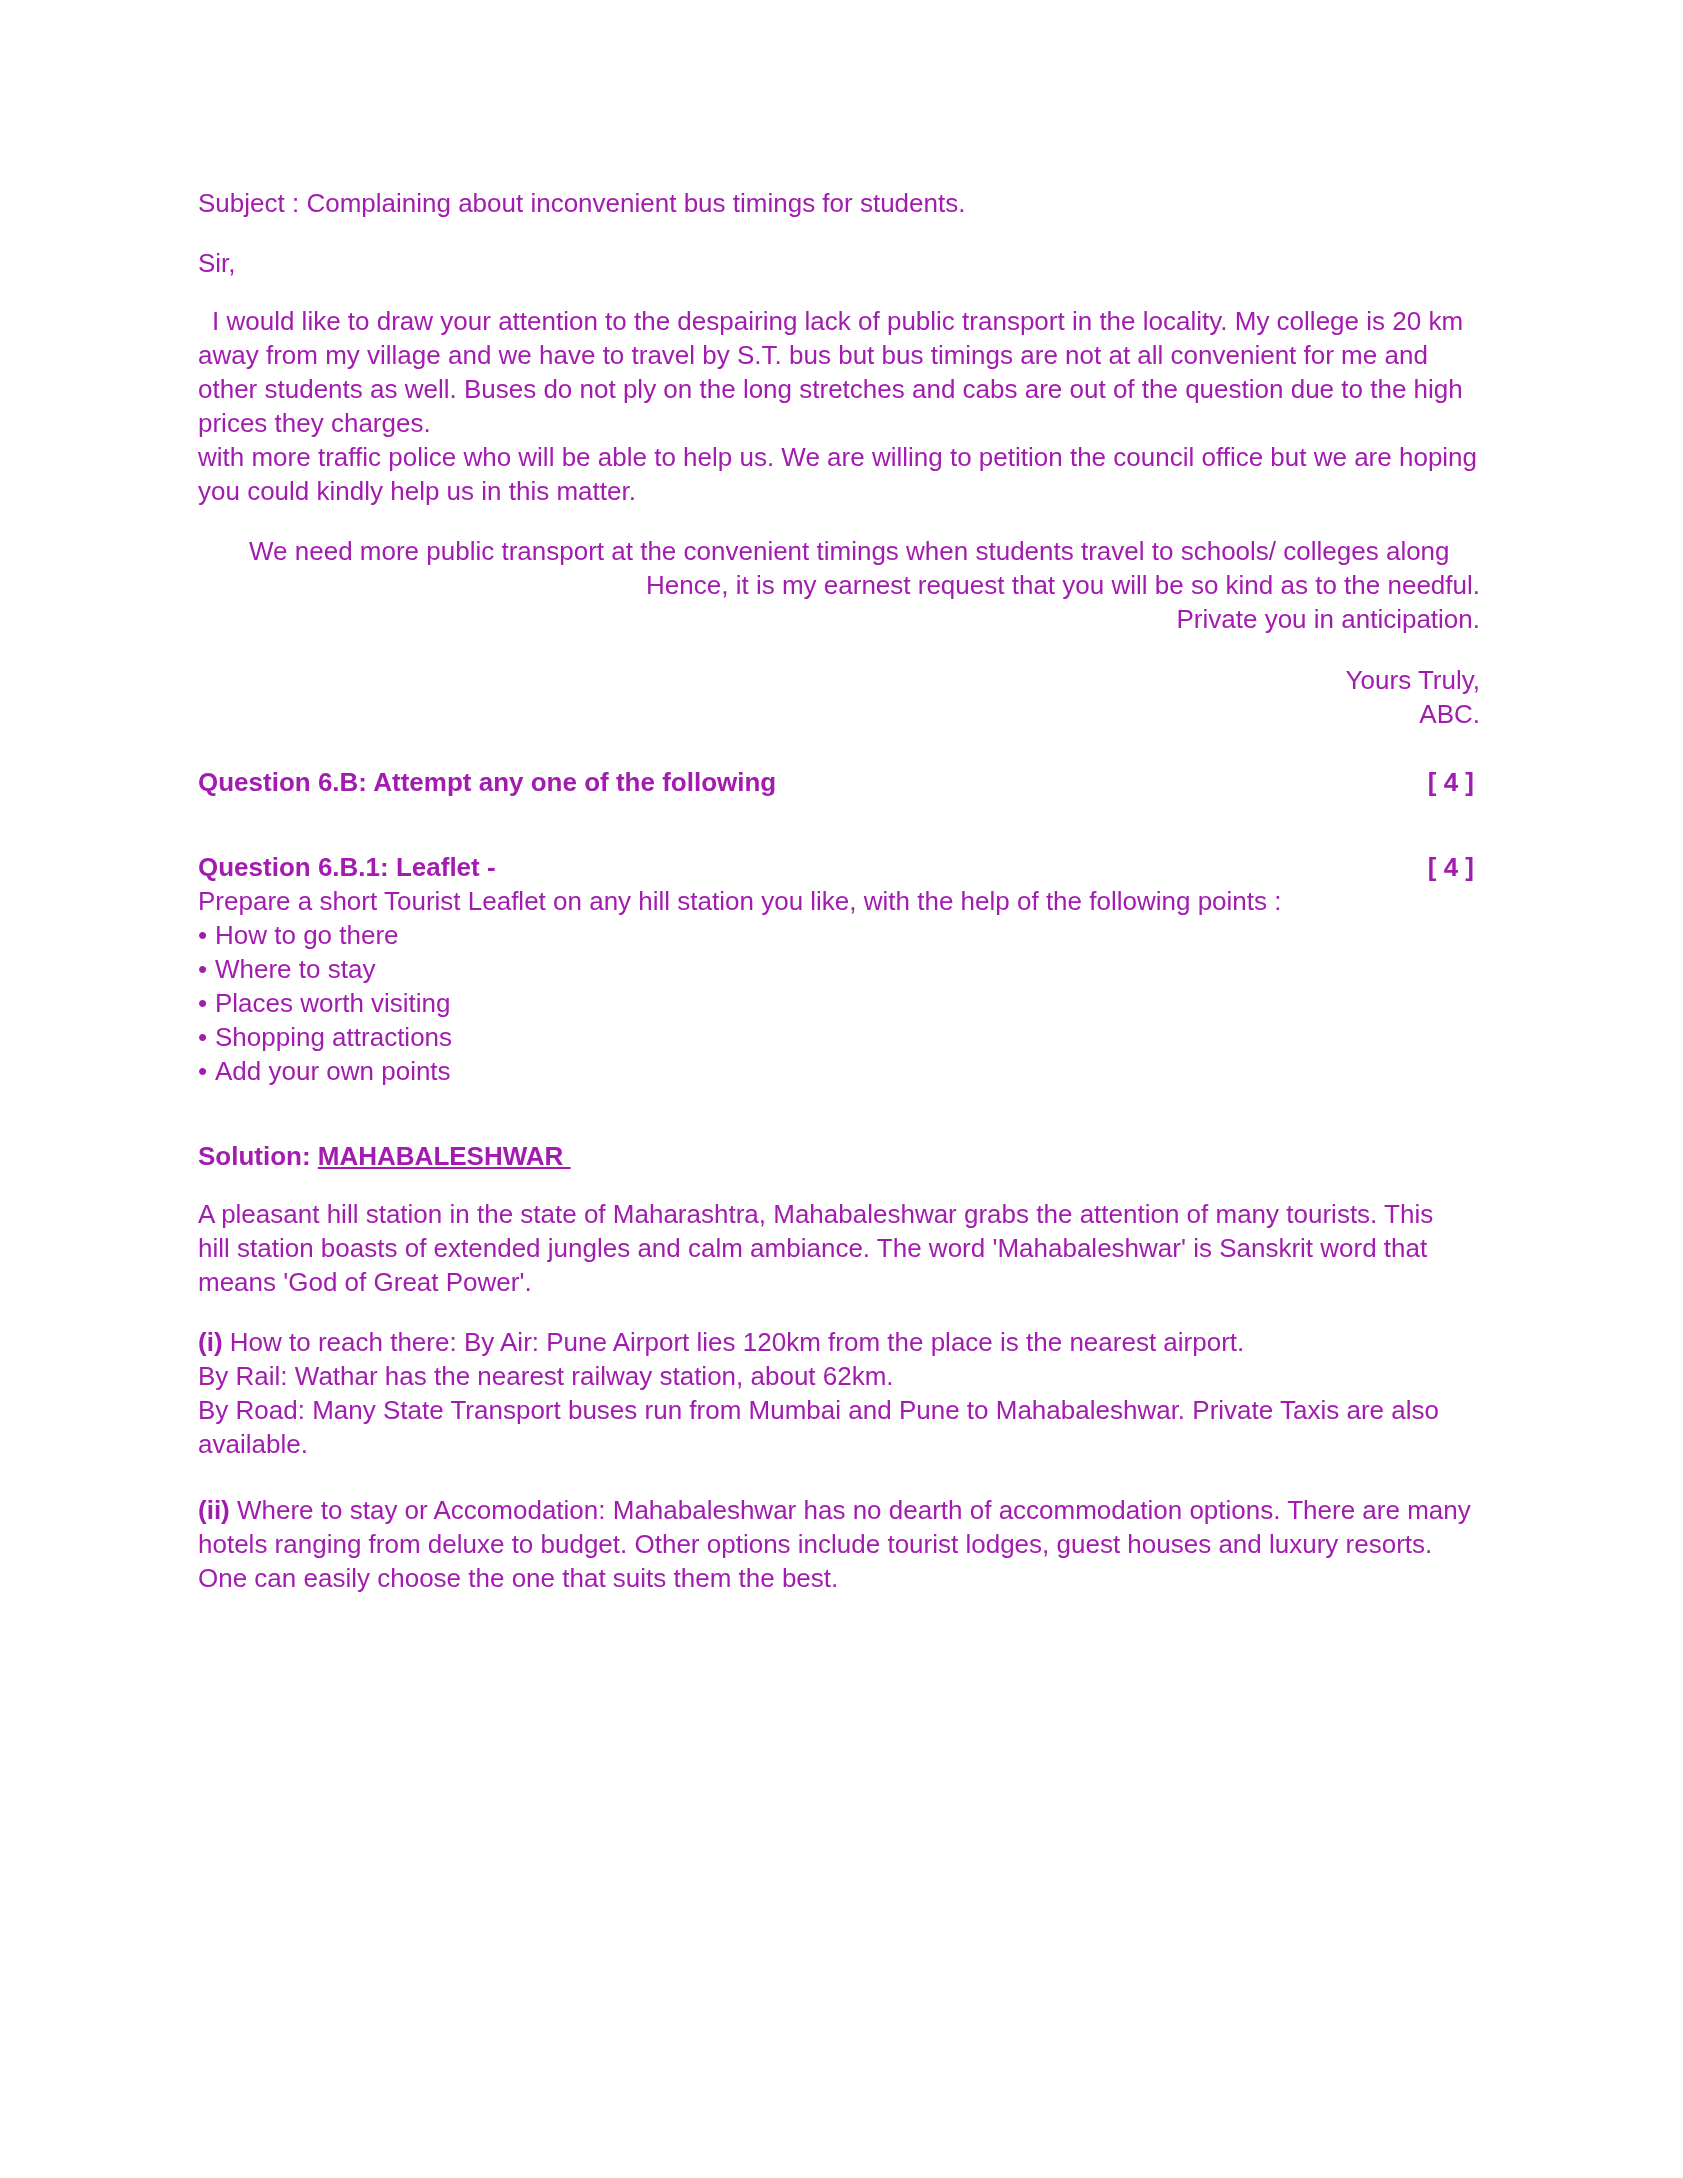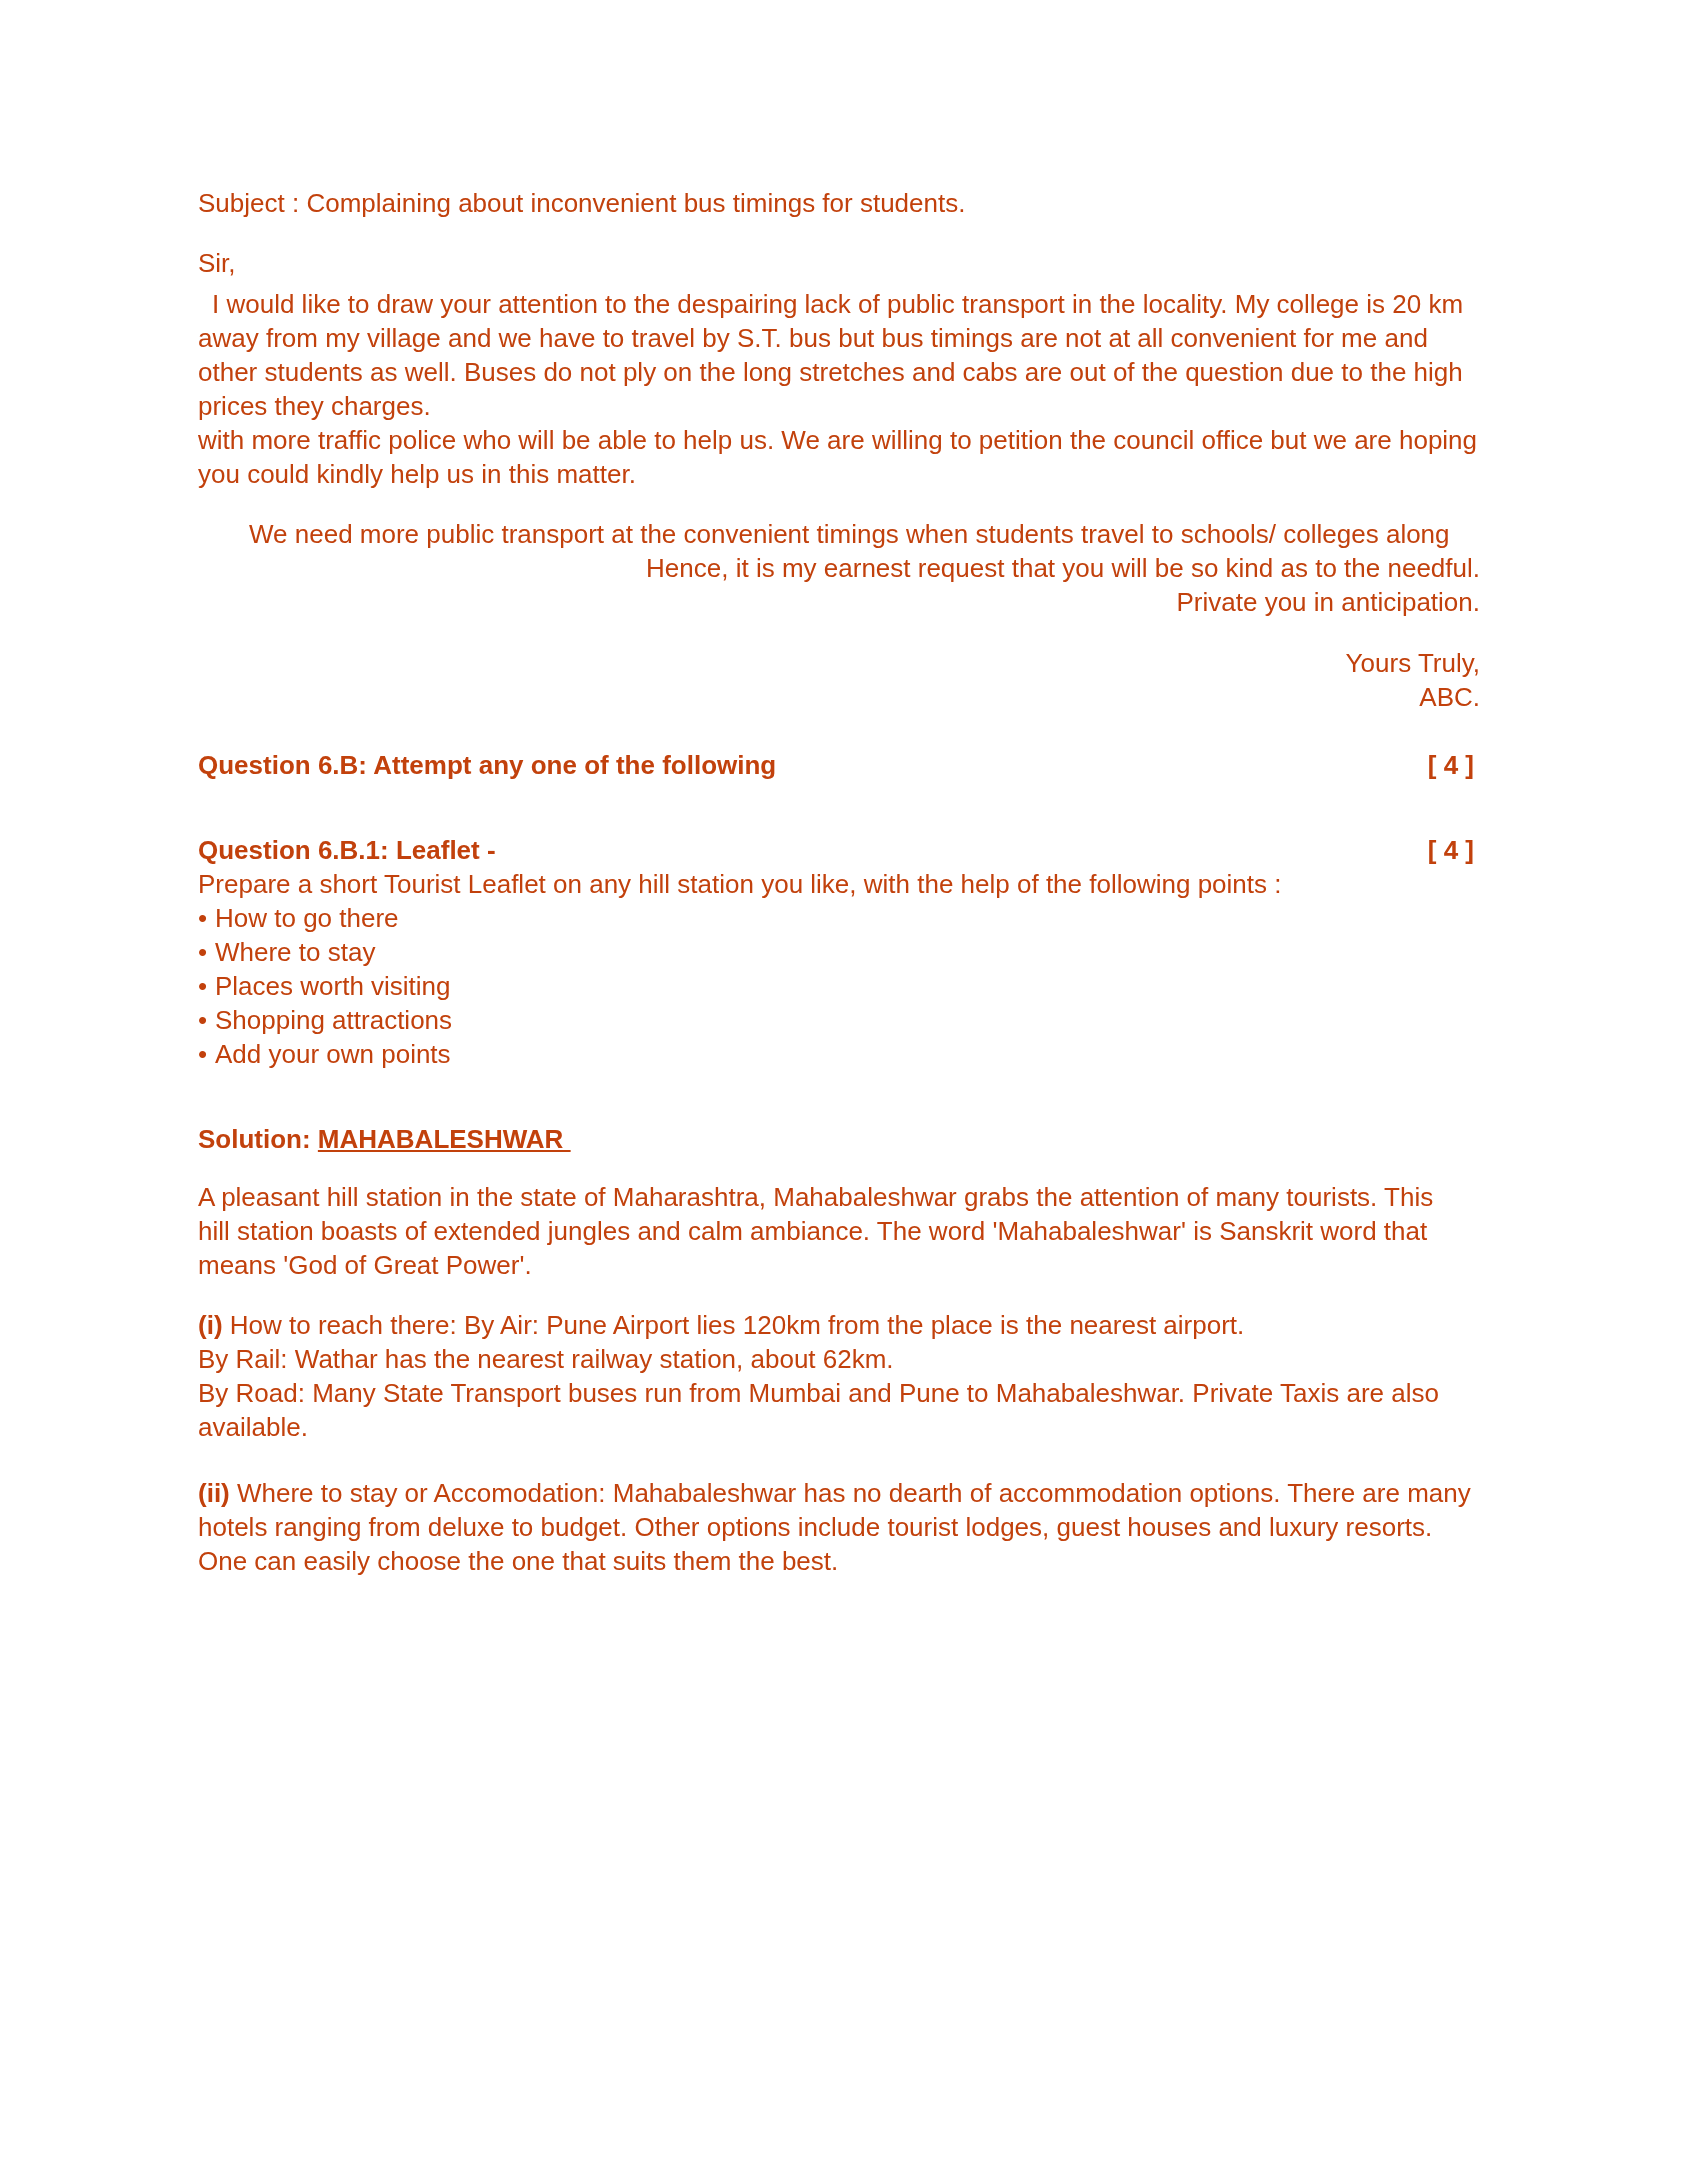--- a/index.html
+++ b/index.html
@@ -22,32 +22,32 @@
     height: 2178px;
     background: #ffffff;
     box-sizing: border-box;
     padding: 186px 203px 0 198px;
   }
 
   .doc-body {
     width: 1282px;
     font-size: 26px;
     line-height: 1.31;
-    color: #c2410c;
+    color: #a21caf;
   }
 
   
   .para {
     margin: 0 0 26px 0;
     text-align: left;
   }
   .para.tight {
     margin-bottom: 0;
   }
-  .para.gap-sm { margin-bottom: 7px; }
+  .para.gap-sm { margin-bottom: 24px; }
   .para.gap-lg { margin-bottom: 34px; }
   .para.gap-xl { margin-bottom: 32px; }
 
   .line { display: block; text-align: right; }
 
   .indent-small { display: inline-block; width: 14px; }
   .indent-big { display: inline-block; width: 51px; }
 
   
   .heading-row {

